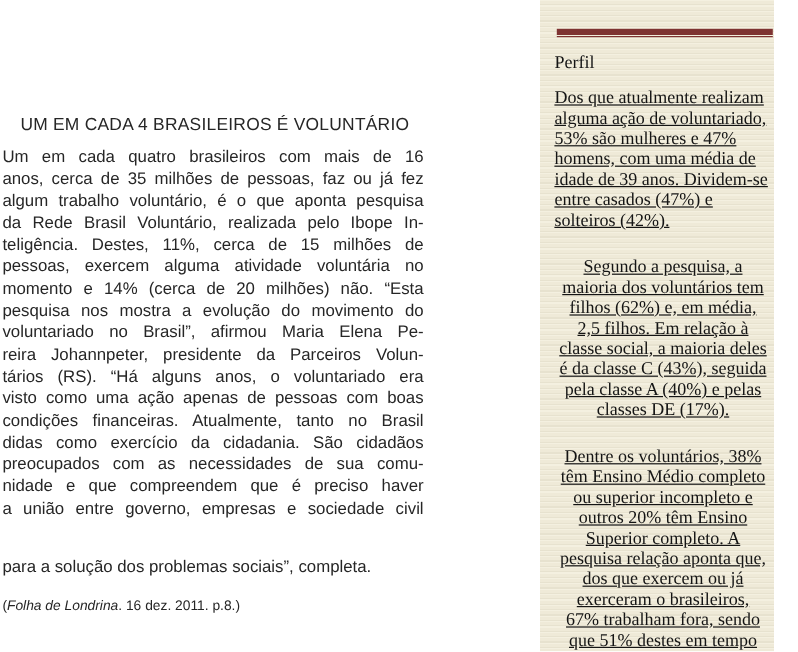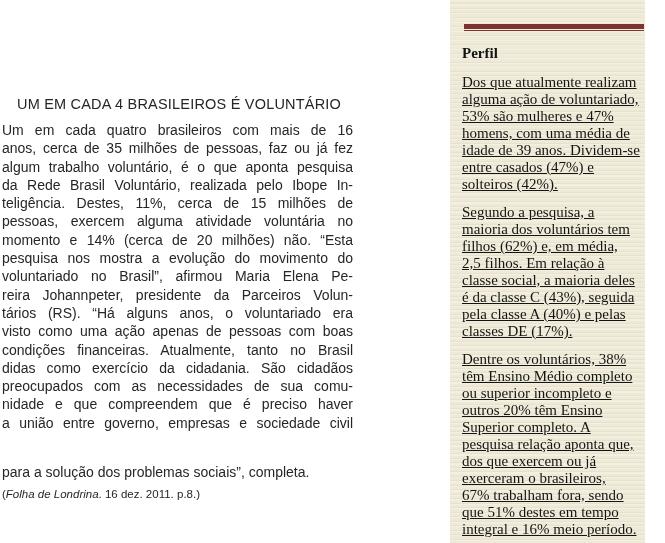--- a/index.html
+++ b/index.html
@@ -12,44 +12,44 @@
   .article { position:absolute; left:2px; top:96px; width:351px; color:#262626; }
   .article-title {
     font-size:14.5px; font-weight:400; letter-spacing:0.2px;
     margin:0 0 9px 15px; white-space:nowrap; color:#262626;
   }
   .article-body .tline {
     font-size:14px; line-height:18.3px;
     text-align:justify; text-align-last:justify;
   }
   .article-body .tline-last { text-align-last:left;margin-top:31px; }
-  .citation { margin-top:7px; font-size:11.5px; color:#262626; }
+  .citation { margin-top:18px; font-size:11.5px; color:#262626; }
   .citation .src { font-style:italic; }
 
   
   .sidebar {
     position:absolute; left:450px; top:0; width:195px; height:543px;
     box-sizing:border-box; padding:24px 2px 0 12px;
     background:repeating-linear-gradient(
       to bottom,
       #f4f0e0 0px, #f4f0e0 1px,
       #efead8 1px, #efead8 3.5px,
       #e7e2cf 3.5px, #e7e2cf 4.5px);
     font-family:"Liberation Serif", serif; color:#141414;
   }
   .redbar {
     height:7px; width:180px; margin-left:2px;
     background:linear-gradient(to bottom,
       var(--rule) 0px, var(--rule) 5px,
       #f2eedd 5px,  #f2eedd 6px,
       var(--rule) 6px, var(--rule) 7px);
   }
-  .sidebar-title { font-size:15px; font-weight:700; line-height:17px; margin:14px 0 0 0; }
+  .sidebar-title { font-size:15px; font-weight:400; line-height:17px; margin:14px 0 0 0; }
   .para { font-size:15px; line-height:17px; margin:12px 0 0 0; }
-  .para + .para { margin-top:11px; }
+  .para + .para { margin-top:22px;text-align:center; }
   .para .tline { white-space:nowrap;text-decoration:underline; }
 </style>
 </head>
 <body>
 
 <div class="page">
 
   <div class="article">
     <h1 class="article-title">UM EM CADA 4 BRASILEIROS É VOLUNTÁRIO</h1>
     <div class="article-body">

